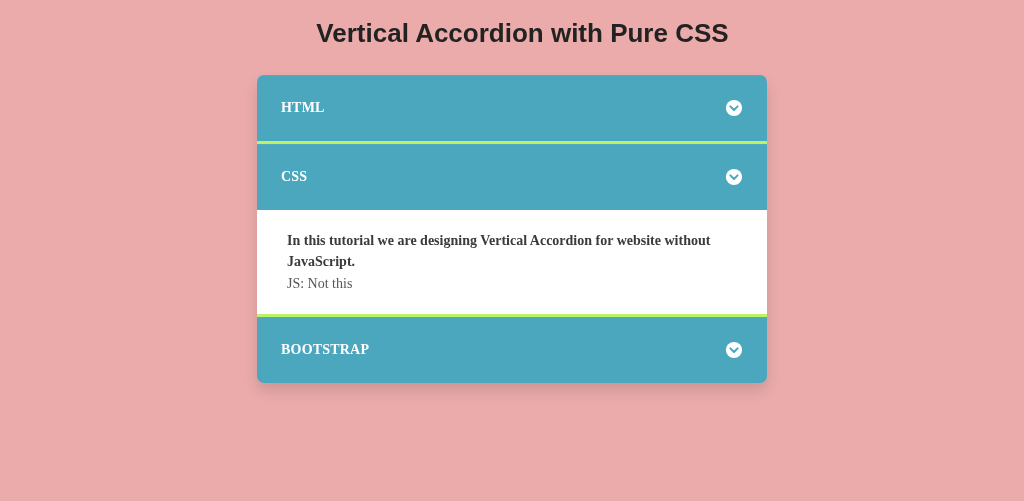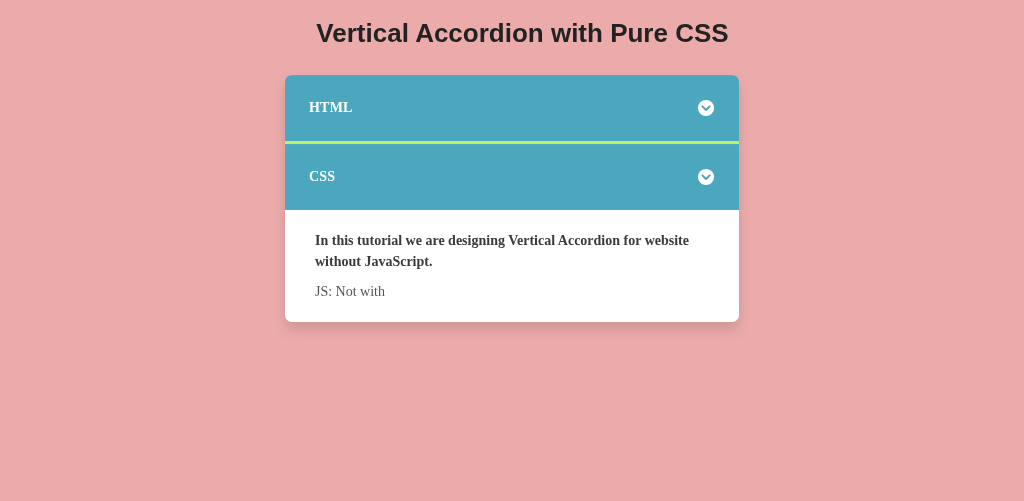--- a/index.html
+++ b/index.html
@@ -20,21 +20,21 @@
     font-family: "Comic Sans MS", "Comic Sans", cursive, sans-serif;
     font-size: 26px;
     font-weight: bold;
     color: #222;
     text-align: center;
     padding-top: 18px;
     padding-bottom: 14px;
     padding-left: 21px;
   }
   .accordion {
-    width: 454px;
+    width: 510px;
     margin: 12px auto 0 auto;
     border-radius: 7px;
     overflow: hidden;
     box-shadow: 0 8px 14px rgba(0,0,0,0.12);
   }
   .accordion-item {
     background: #4ba7bd;
   }
   .accordion-item:first-child .accordion-header {
     border-top: none;
@@ -69,21 +69,21 @@
     background: #ffffff;
     padding: 20px 30px 22px 30px;
     color: #333;
   }
   .panel-strong {
     font-family: Georgia, serif;
     font-weight: bold;
     font-size: 14px;
     line-height: 1.5;
     color: #3a3a3a;
-    margin-bottom: 12px;
+    margin-bottom: 4px;
     max-width: 430px;
   }
   .panel-text {
     font-family: Georgia, serif;
     font-size: 14px;
     color: #555;
   }
 </style>
 </head>
 <body>
@@ -112,18 +112,29 @@
             <circle cx="10" cy="10" r="9" fill="#fff"></circle>
             <path d="M6 8.2 L10 12.2 L14 8.2" fill="none" stroke="#4ba7bd" stroke-width="2.2" stroke-linecap="round" stroke-linejoin="round"></path>
           </svg>
       </span>
     </div>
   </div>
 
   <div class="accordion-item">
     <div class="accordion-panel">
       <p class="panel-strong">In this tutorial we are designing Vertical Accordion for website without JavaScript.</p>
-      <p class="panel-text">JS: Not with</p>
+      <p class="panel-text">JS: Not this</p>
     </div>
   </div>
 
+  <div class="accordion-item">
+    <div class="accordion-header">
+      <span class="accordion-label">BOOTSTRAP</span>
+      <span class="chevron-circle">
+        <svg viewBox="0 0 20 20">
+            <circle cx="10" cy="10" r="9" fill="#fff"></circle>
+            <path d="M6 8.2 L10 12.2 L14 8.2" fill="none" stroke="#4ba7bd" stroke-width="2.2" stroke-linecap="round" stroke-linejoin="round"></path>
+          </svg>
+      </span>
+    </div>
+  </div>
 
 </div>
 
 </body></html>

